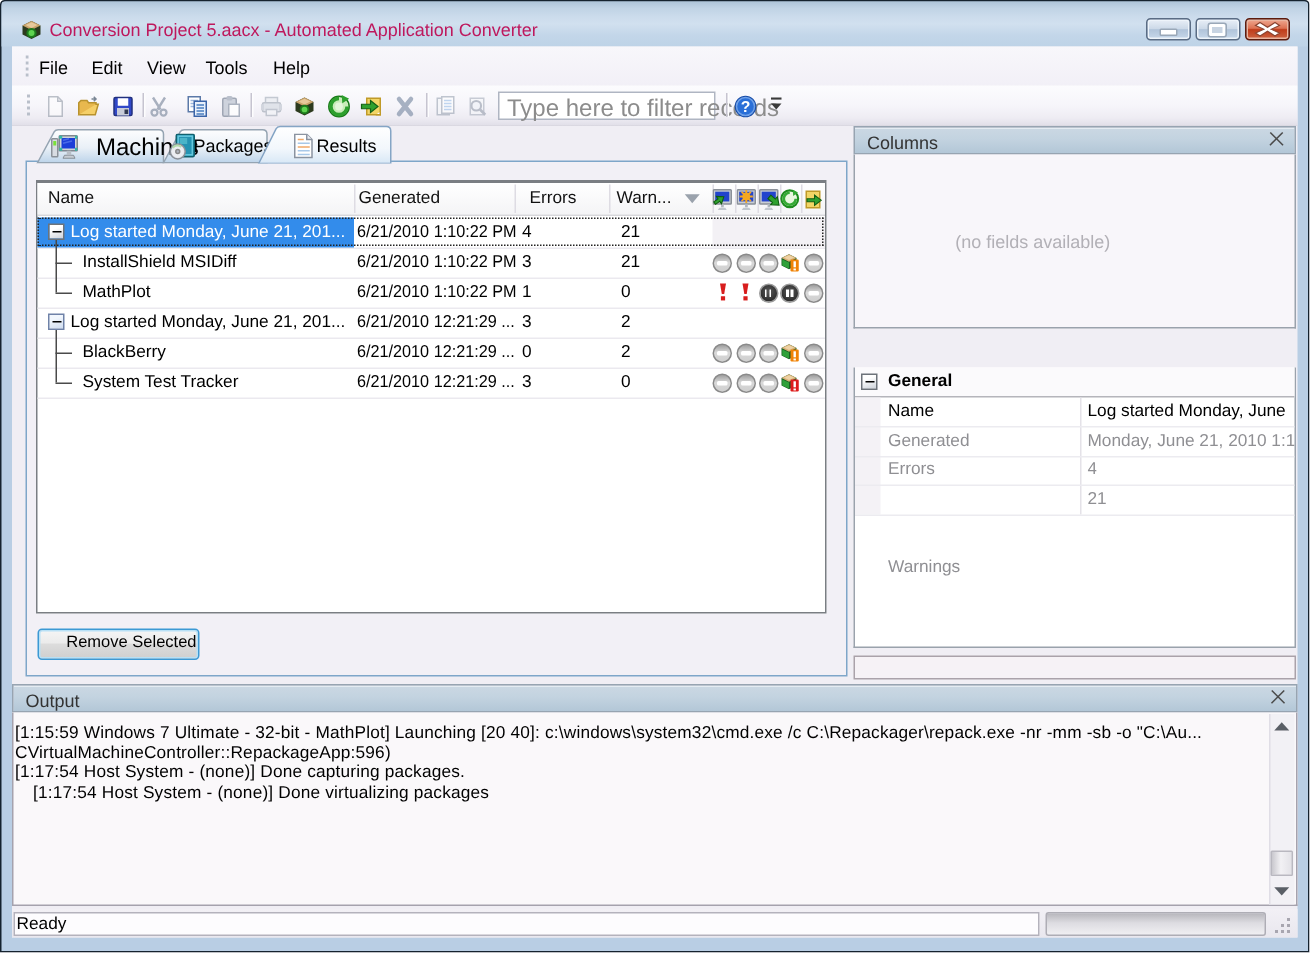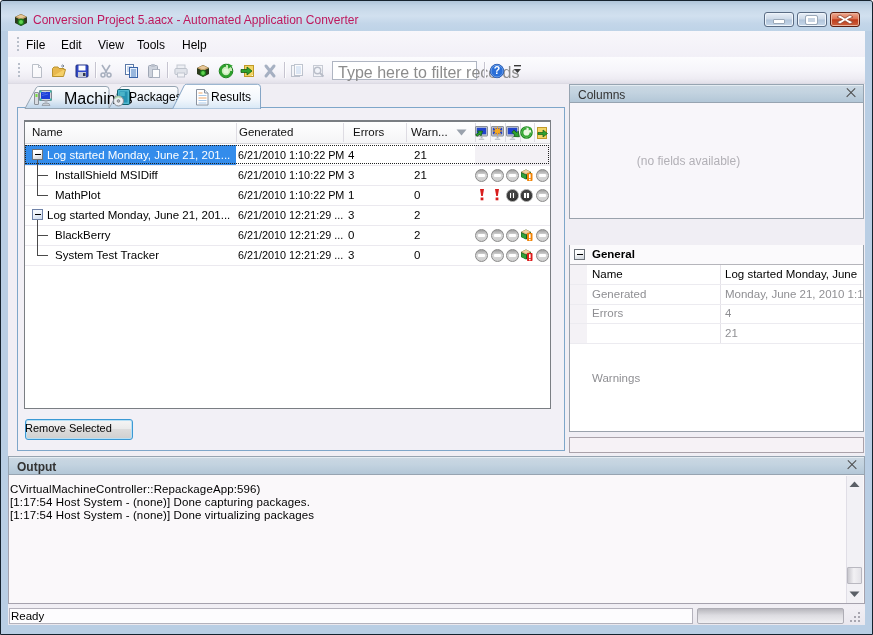--- a/index.html
+++ b/index.html
@@ -407,21 +407,21 @@
       <rect x="7" y="5" width="5.5" height="8" rx="0.8" fill="#dd1c1c"></rect>
       <rect x="9" y="6.2" width="1.6" height="4" fill="#fff"></rect>
       <rect x="9" y="11" width="1.6" height="1.3" fill="#fff"></rect>
     </svg>
 <div class="minuscirc" style="left:527.5px;top:217.5px;">
       <i></i>
     </div>
 <div class="treeline" style="left:29px;top:129px;width:1px;height:35px;"></div>
 <div class="treeline" style="left:29px;top:189px;width:1px;height:35px;"></div>
 <div class="abs" style="left:17px;top:388px;width:106px;height:19px;border:1px solid #3c99d4;border-radius:3px;background:linear-gradient(#f5f5f5,#ebebeb 45%,#dcdcdc 50%,#cfcfcf 100%);box-shadow:inset 0 0 0 1px #b8e0f5;"></div>
-<div class="abs" style="left:17px;top:391px;width:106px;text-align:left;font-size:11px;color:#000;">Remove Selected</div>
+<div class="abs" style="left:17px;top:391px;width:106px;text-align:right;font-size:11px;color:#000;">Remove Selected</div>
 <div class="phead" style="left:561px;top:53px;width:295px;">
       <span style="position:absolute;left:8px;top:2.5px;">Columns</span>
       <span class="phx"></span>
     </div>
 <div class="abs" style="left:561px;top:72px;width:295px;height:116px;background:#f8f6fa;border:1px solid #9aa2ac;border-top:none;box-sizing:border-box;"></div>
 <div class="abs" style="left:561px;top:72px;width:239px;height:116px;line-height:116px;text-align:center;font-size:12px;color:#b2b0b6;">(no fields available)</div>
 <div class="abs" style="left:561px;top:214px;width:295px;height:187px;background:#fff;border:1px solid #9aa2ac;border-top:none;box-sizing:border-box;"></div>
 <div class="abs" style="left:562px;top:214px;width:293px;height:19px;background:#fbfafc;border-bottom:1px solid #b5b5bb;"></div>
 <div class="expbox" style="left:566px;top:218px;">
       <i></i>
@@ -435,29 +435,30 @@
 <div class="ptext" style="left:584px;top:256.5px;color:#8f8f93;">Generated</div>
 <div class="ptext" style="left:717px;top:256.5px;color:#8f8f93;max-width:138px;overflow:hidden;">Monday, June 21, 2010 1:10</div>
 <div class="abs" style="left:562px;top:272.5px;width:293px;height:1px;background:#ecebf0;"></div>
 <div class="ptext" style="left:584px;top:276.0px;color:#8f8f93;">Errors</div>
 <div class="ptext" style="left:717px;top:276.0px;color:#8f8f93;max-width:138px;overflow:hidden;">4</div>
 <div class="abs" style="left:562px;top:292.0px;width:293px;height:1px;background:#ecebf0;"></div>
 <div class="ptext" style="left:584px;top:295.5px;color:#8f8f93;margin-top:45px;">Warnings</div>
 <div class="ptext" style="left:717px;top:295.5px;color:#8f8f93;max-width:138px;overflow:hidden;">21</div>
 <div class="abs" style="left:562px;top:311.5px;width:293px;height:1px;background:#ecebf0;"></div>
 <div class="abs" style="left:561px;top:406px;width:295px;height:16px;background:#f6f2f6;border:1px solid #aaa2aa;box-sizing:border-box;"></div>
-<div class="phead" style="left:0px;top:425px;width:857px;font-weight:bold;">
+<div class="phead" style="left:0px;top:425px;width:857px;">
       <span style="position:absolute;left:8px;top:2.5px;">Output</span>
       <span class="phx"></span>
     </div>
 <div class="abs" style="left:0px;top:444px;width:857px;height:129px;background:#faf8fa;border:1px solid #a5a2ad;border-top:none;box-sizing:border-box;"></div>
 <div class="abs" style="left:2px;top:451.5px;width:828px;height:122px;overflow:hidden;font-size:11.5px;letter-spacing:0.12px;line-height:13.4px;color:#000;">
+      <div style="white-space:nowrap;">[1:15:59 Windows 7 Ultimate - 32-bit - MathPlot] Launching [20 40]: c:\windows\system32\cmd.exe  /c C:\Repackager\repack.exe -nr -mm -sb -o "C:\Au...</div>
       <div style="white-space:nowrap;">CVirtualMachineController::RepackageApp:596)</div>
       <div style="white-space:nowrap;">[1:17:54 Host System - (none)] Done capturing packages.</div>
-      <div style="white-space:nowrap;">[1:17:54 Host System - (none)] Done virtualizing packages</div>
+      <div style="white-space:nowrap;margin-left:12px;">[1:17:54 Host System - (none)] Done virtualizing packages</div>
     </div>
 <div class="abs" style="left:838px;top:445px;width:17px;height:127px;background:#f2f1f5;border-left:1px solid #e0dee6;box-sizing:border-box;"></div>
 <svg class="abs" style="left:841px;top:450px" width="11" height="7">
       <polygon points="5.5,0.5 10.5,6 0.5,6" fill="#5a5f66"></polygon>
     </svg>
 <svg class="abs" style="left:841px;top:560px" width="11" height="7">
       <polygon points="0.5,0.5 10.5,0.5 5.5,6" fill="#5a5f66"></polygon>
     </svg>
 <div class="abs" style="left:839px;top:536px;width:15px;height:17px;background:linear-gradient(90deg,#c9c8ce,#f2f1f4 45%,#e3e2e7);border:1px solid #b9b8c0;box-sizing:border-box;border-radius:1px;"></div>
 <div class="abs" style="left:0;top:575px;width:857px;height:19px;background:linear-gradient(#f2f0f5,#e9e7ee);"></div>

